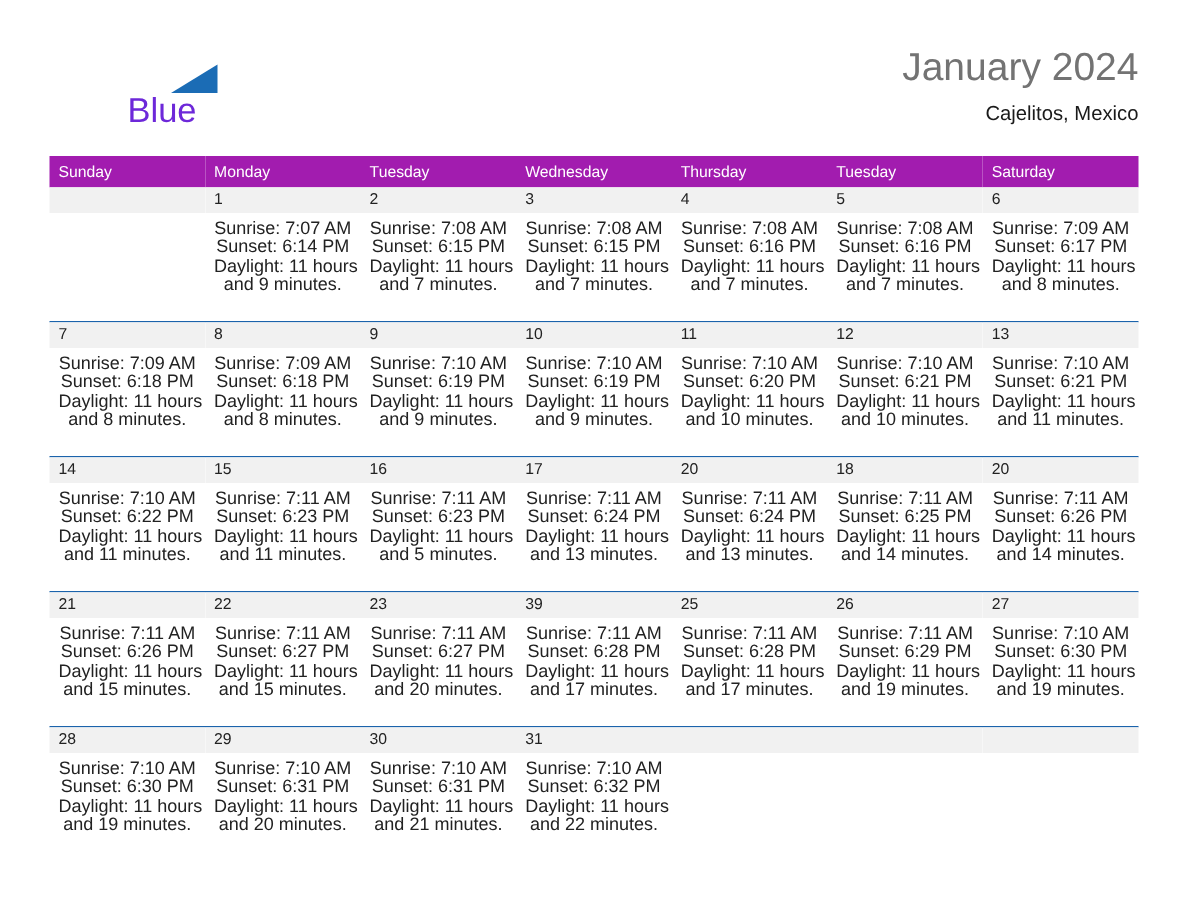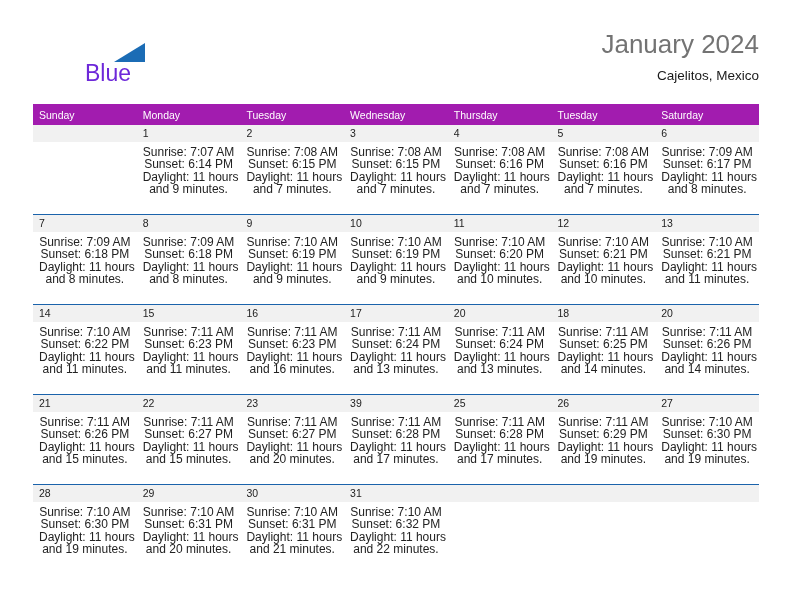--- a/index.html
+++ b/index.html
@@ -327,21 +327,21 @@
                 <div>Daylight: 11 hours</div>
                 <div>and 11 minutes.</div>
               </div>
             </td>
             <td class="daycell">
               <div class="daynum">16</div>
               <div class="dayinfo">
                 <div>Sunrise: 7:11 AM</div>
                 <div>Sunset: 6:23 PM</div>
                 <div>Daylight: 11 hours</div>
-                <div>and 16 minutes.</div>
+                <div>and 5 minutes.</div>
               </div>
             </td>
             <td class="daycell">
               <div class="daynum">17</div>
               <div class="dayinfo">
                 <div>Sunrise: 7:11 AM</div>
                 <div>Sunset: 6:24 PM</div>
                 <div>Daylight: 11 hours</div>
                 <div>and 13 minutes.</div>
               </div>

